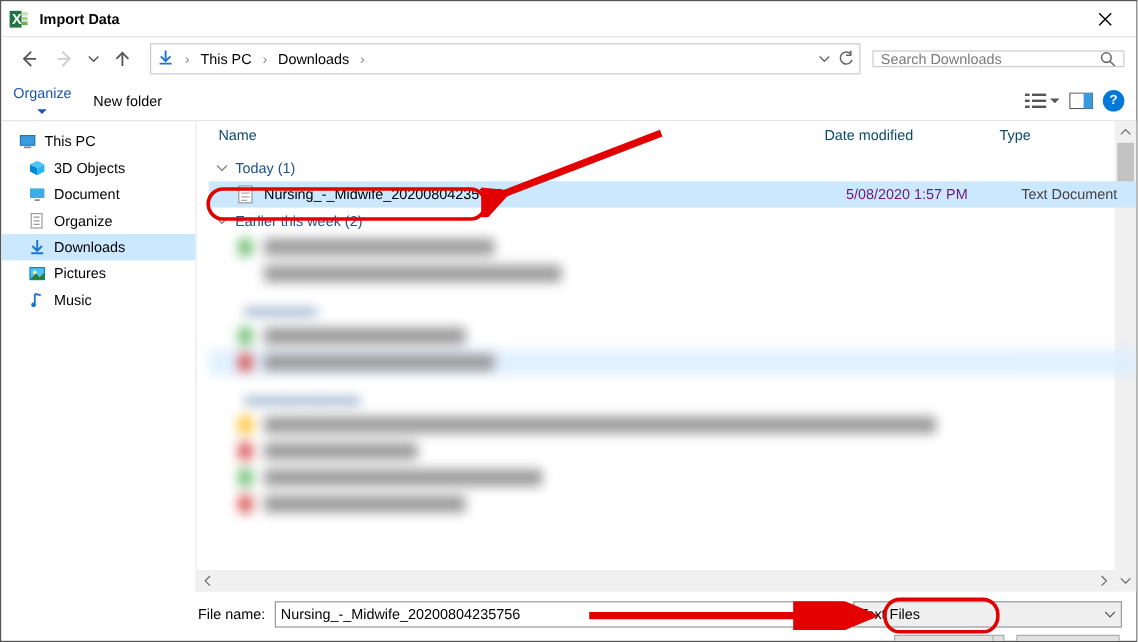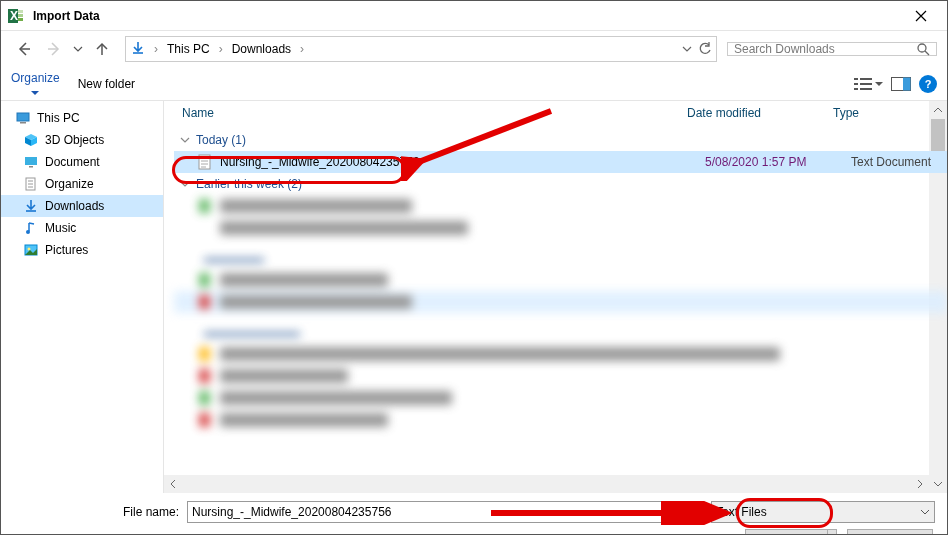--- a/index.html
+++ b/index.html
@@ -60,21 +60,21 @@
   .hscroll { position:absolute; left:0; right:18px; bottom:0; height:18px; background:#f0f0f0; display:flex; align-items:center; }
   .hscroll .arrow { width:18px; height:18px; display:flex; align-items:center; justify-content:center; color:#666; background:#f0f0f0; }
   .hscroll .track { flex:1; height:18px; background:#f0f0f0; position:relative; }
   .vscroll { position:absolute; top:0; right:0; bottom:0; width:18px; background:#f0f0f0; display:flex; flex-direction:column; }
   .vscroll .arrow { height:18px; display:flex; align-items:center; justify-content:center; color:#666; }
   .vscroll .track { flex:1; position:relative; }
   .vscroll .thumb { position:absolute; left:2px; right:2px; top:0; height:40px; background:#c2c2c2; }
 
   
   .bottom { height: 72px; padding: 8px 12px 8px 0; }
-  .fn-row { display:flex; align-items:center; gap:8px; margin-bottom: 6px; }
+  .fn-row { display:flex; align-items:center; gap:8px; margin-bottom: 6px; padding-left: 42px; }
   .fn-row .lbl { width: 178px; text-align:right; }
   .fn-row .combo { height: 22px; border:1px solid #999; background:#fff; display:flex; align-items:center; padding: 0 4px; }
   .fn-row .combo .dd { margin-left:auto; color:#555; }
   .fn-row .fname { flex:1; }
   .fn-row .filter { width: 224px; background:#efefef;justify-content:space-between; }
   .btn-row { display:flex; align-items:center; justify-content:flex-end; gap: 10px; padding-right: 2px; }
   .btn { height: 24px; min-width: 86px; border:1px solid #adadad; background:#e1e1e1; display:flex; align-items:center; justify-content:center; padding: 0 10px; position:relative; }
   .btn.primary { min-width: 92px; }
 
   
@@ -248,36 +248,36 @@
             <svg width="16" height="16" viewBox="0 0 16 16">
               <path d="M8 2 V10 M4 7 L8 11 L12 7" stroke="#1976d2" stroke-width="1.6" fill="none"></path>
               <path d="M3 13 H13" stroke="#1976d2" stroke-width="1.6"></path>
             </svg>
           </span>
         <span>Downloads</span>
       </div>
       <div class="item">
         <span class="ico">
             <svg width="16" height="16" viewBox="0 0 16 16">
+              <rect x="2" y="3" width="12" height="10" fill="#4fc3f7" stroke="#0288d1"></rect>
+              <circle cx="6" cy="7" r="1.5" fill="#fff176"></circle>
+              <path d="M2 13 L7 8 L10 11 L14 7 V13 Z" fill="#2e7d32"></path>
+            </svg>
+          </span>
+        <span>Pictures</span>
+      </div>
+      <div class="item">
+        <span class="ico">
+            <svg width="16" height="16" viewBox="0 0 16 16">
               <path d="M6 3 V11" stroke="#1976d2" stroke-width="1.5"></path>
               <circle cx="5" cy="12" r="2" fill="#1976d2"></circle>
               <path d="M6 3 L11 4" stroke="#1976d2" stroke-width="1.5"></path>
             </svg>
           </span>
         <span>Music</span>
-      </div>
-      <div class="item">
-        <span class="ico">
-            <svg width="16" height="16" viewBox="0 0 16 16">
-              <rect x="2" y="3" width="12" height="10" fill="#4fc3f7" stroke="#0288d1"></rect>
-              <circle cx="6" cy="7" r="1.5" fill="#fff176"></circle>
-              <path d="M2 13 L7 8 L10 11 L14 7 V13 Z" fill="#2e7d32"></path>
-            </svg>
-          </span>
-        <span>Pictures</span>
       </div>
     </div>
 
     <div class="listwrap">
       <div class="listhead">
         <div class="col-name">Name</div>
         <div class="col-date">Date modified</div>
         <div class="col-type">Type</div>
         <div class="scroll-space"></div>
       </div>

